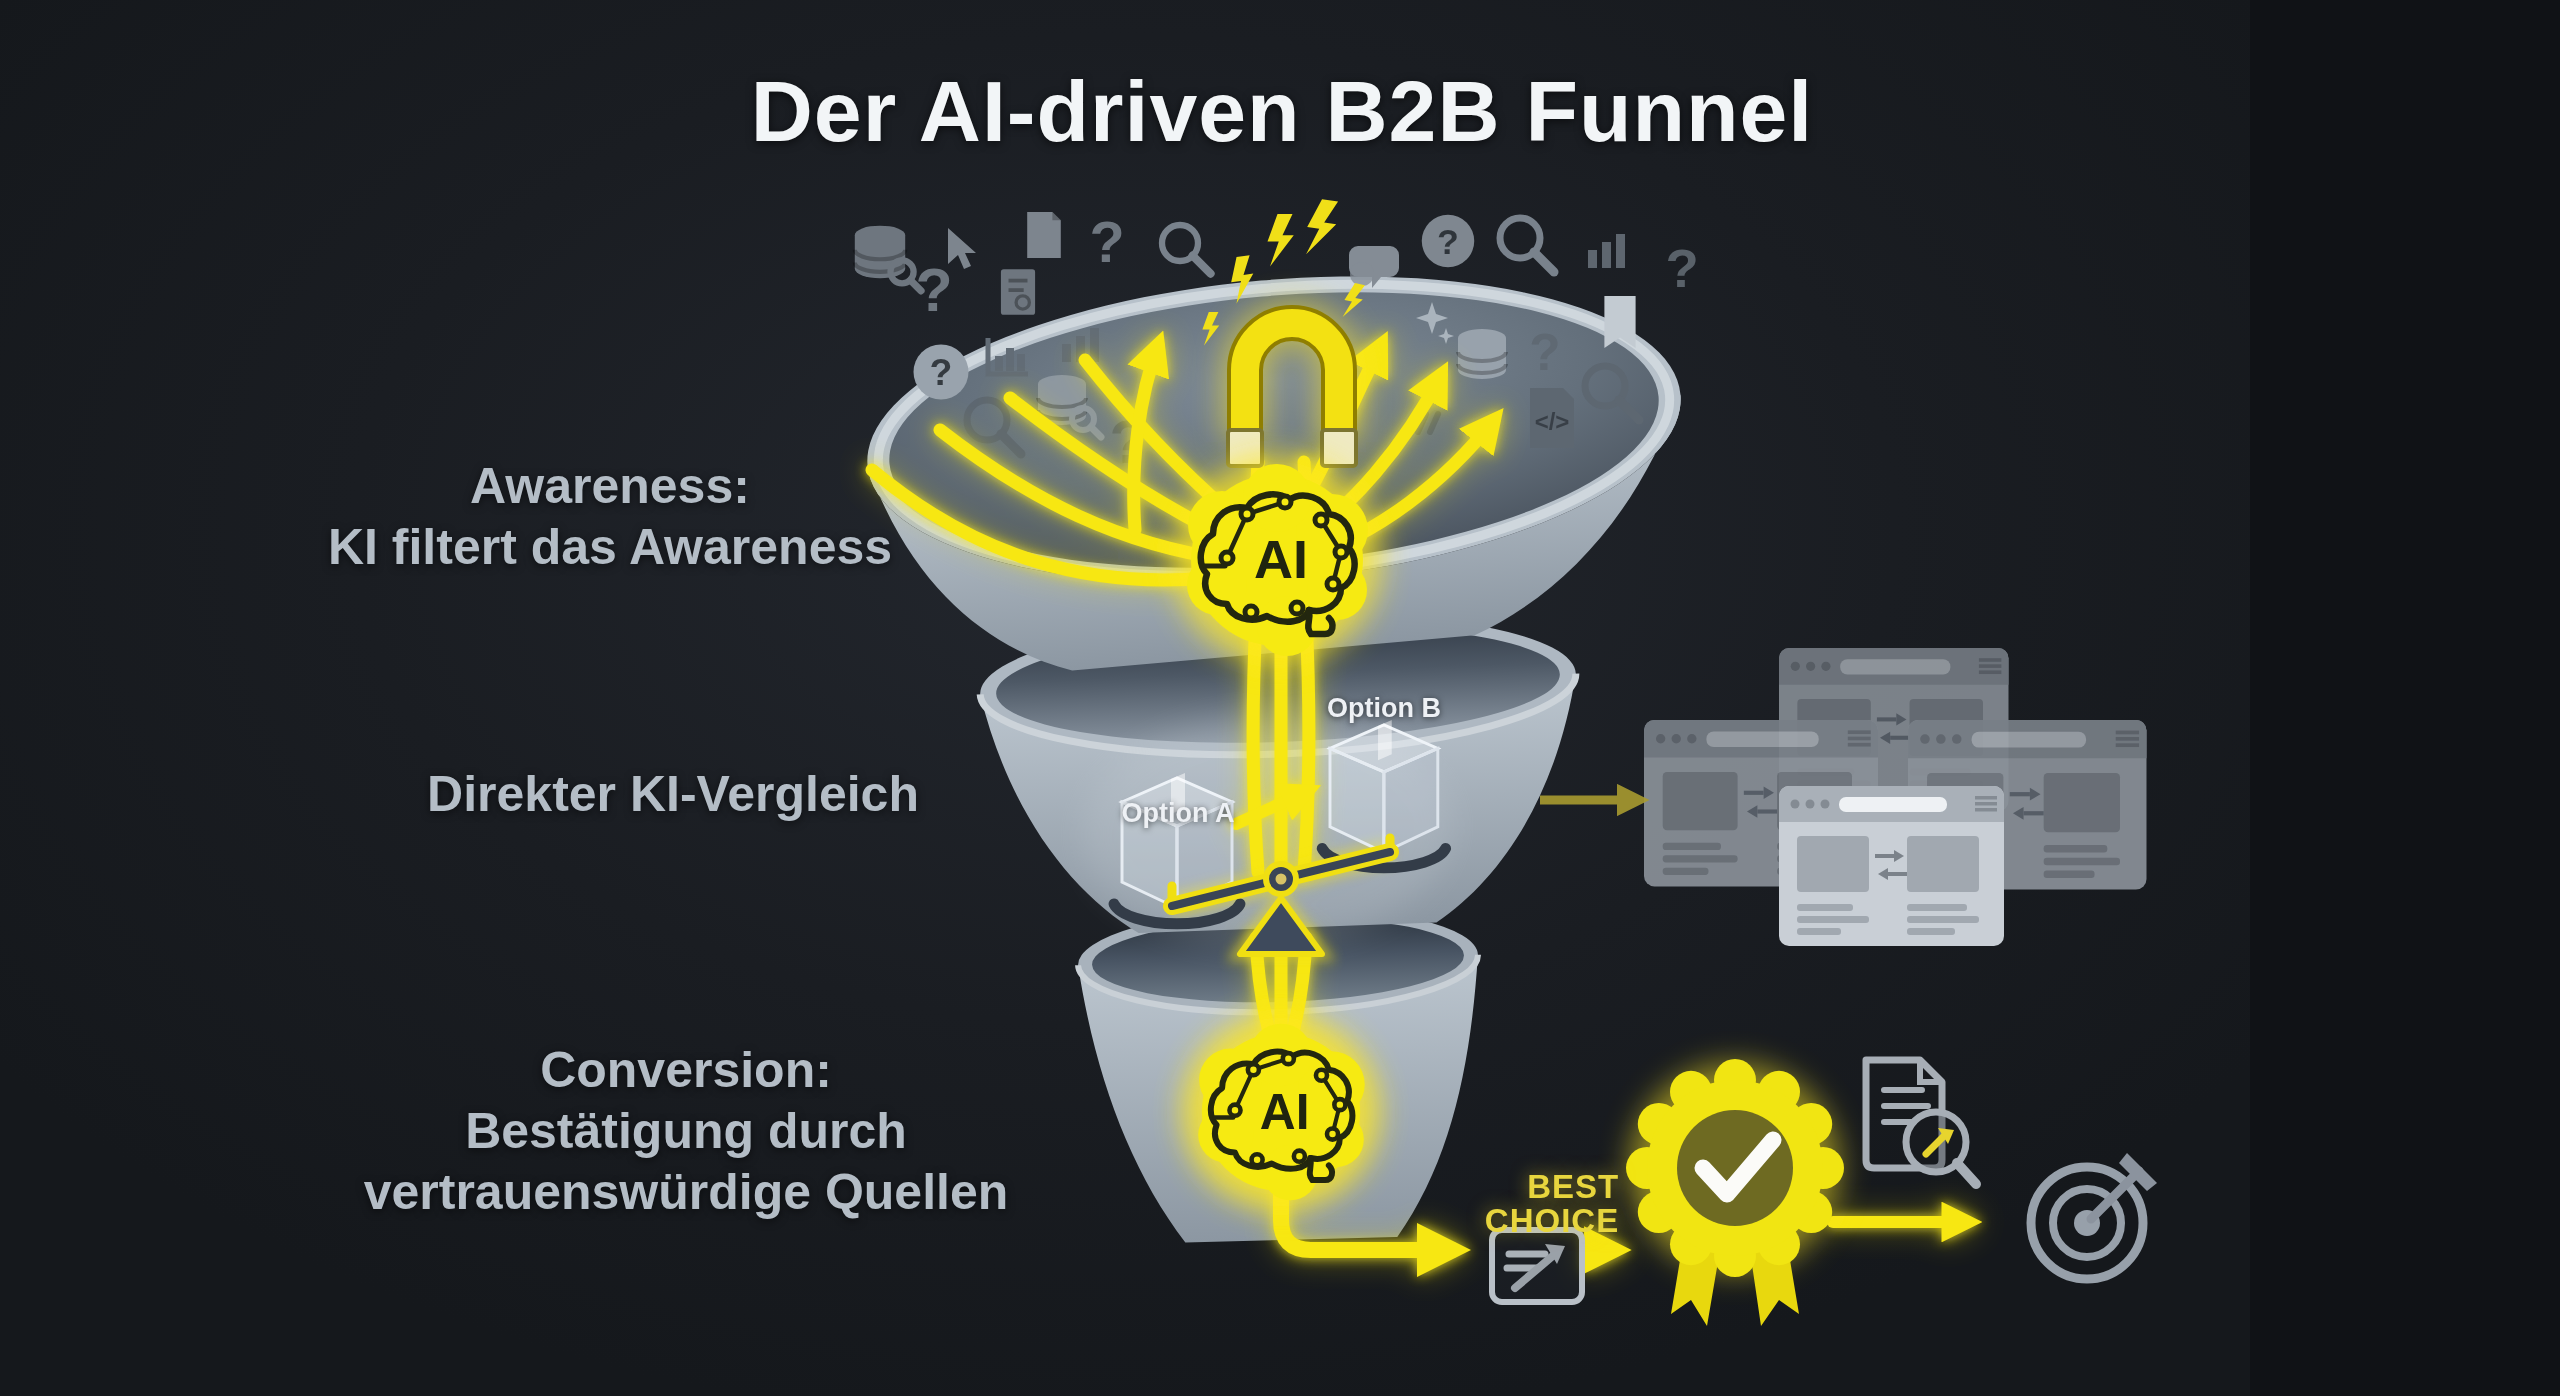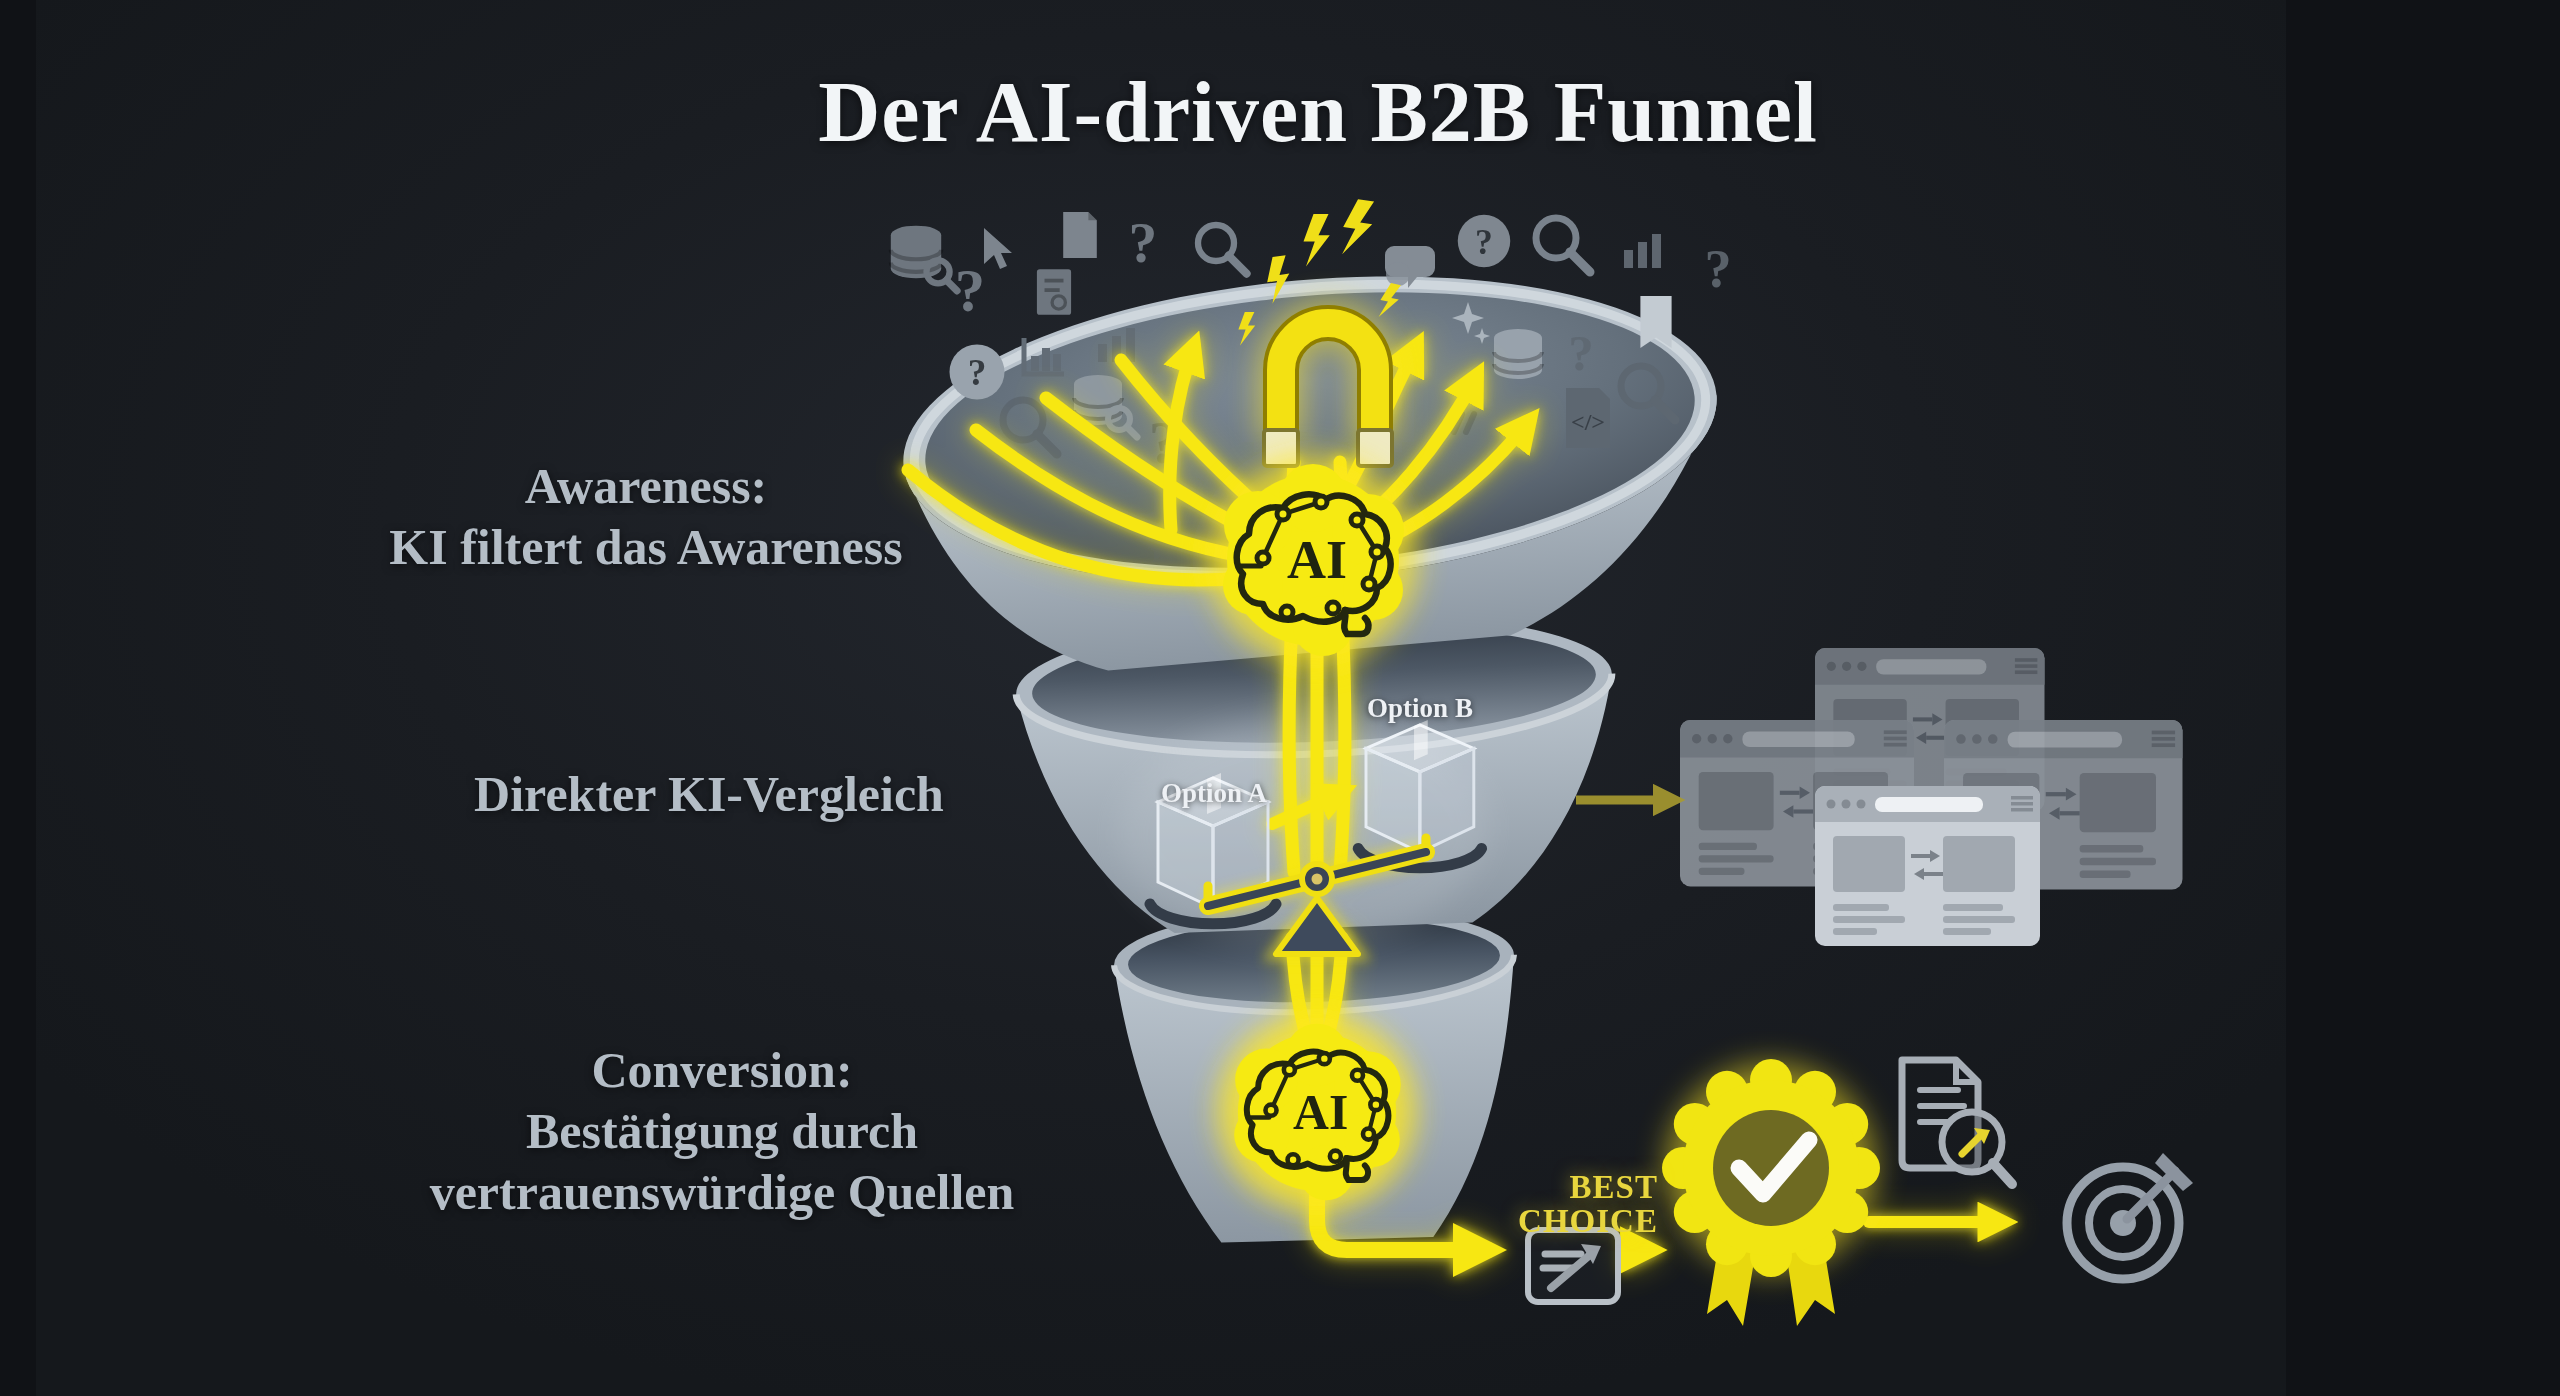--- a/index.html
+++ b/index.html
@@ -1,20 +1,19 @@
 <!DOCTYPE html>
 <html><head>
 <meta charset="utf-8">
 <style>
   html,body{margin:0;padding:0;background:#101216;}
   .stage{
     position:relative;width:2250px;height:1396px;overflow:hidden;
-    font-family:Liberation Serif, serif;
+    font-family:Liberation Sans, sans-serif;
     background:radial-gradient(ellipse 1400px 900px at 50% 38%, #23272e 0%, #1a1d22 55%, #15181c 100%);
-    margin-left:36px;
   }
   svg{position:absolute;left:0;top:0;}
   .overlay{position:absolute;z-index:5;white-space:nowrap;}
   .title{
     transform:translateX(-50%);
     font-size:86px;font-weight:800;letter-spacing:1px;color:#f2f5f7;
     text-shadow:0 2px 10px rgba(0,0,0,.6);
   }
   .stage-label{
     transform:translateX(-50%);text-align:center;
@@ -386,21 +385,21 @@
 <div class="overlay stage-label" style="left:673px;top:764px">
   <div>Direkter KI-Vergleich</div>
 </div>
 
 <div class="overlay stage-label" style="left:686px;top:1040px">
   <div>Conversion:</div>
   <div>Bestätigung durch</div>
   <div>vertrauenswürdige Quellen</div>
 </div>
 
-<div class="overlay option-label" style="left:1178px;top:793px">Option A</div>
+<div class="overlay option-label" style="left:1178px;top:813px">Option A</div>
 <div class="overlay option-label" style="left:1384px;top:708px">Option B</div>
 
 <div class="overlay best-choice" style="left:1552px;top:1204px">
   <div>BEST</div>
   <div>CHOICE</div>
 </div>
 
 </div>
 
 </body></html>

